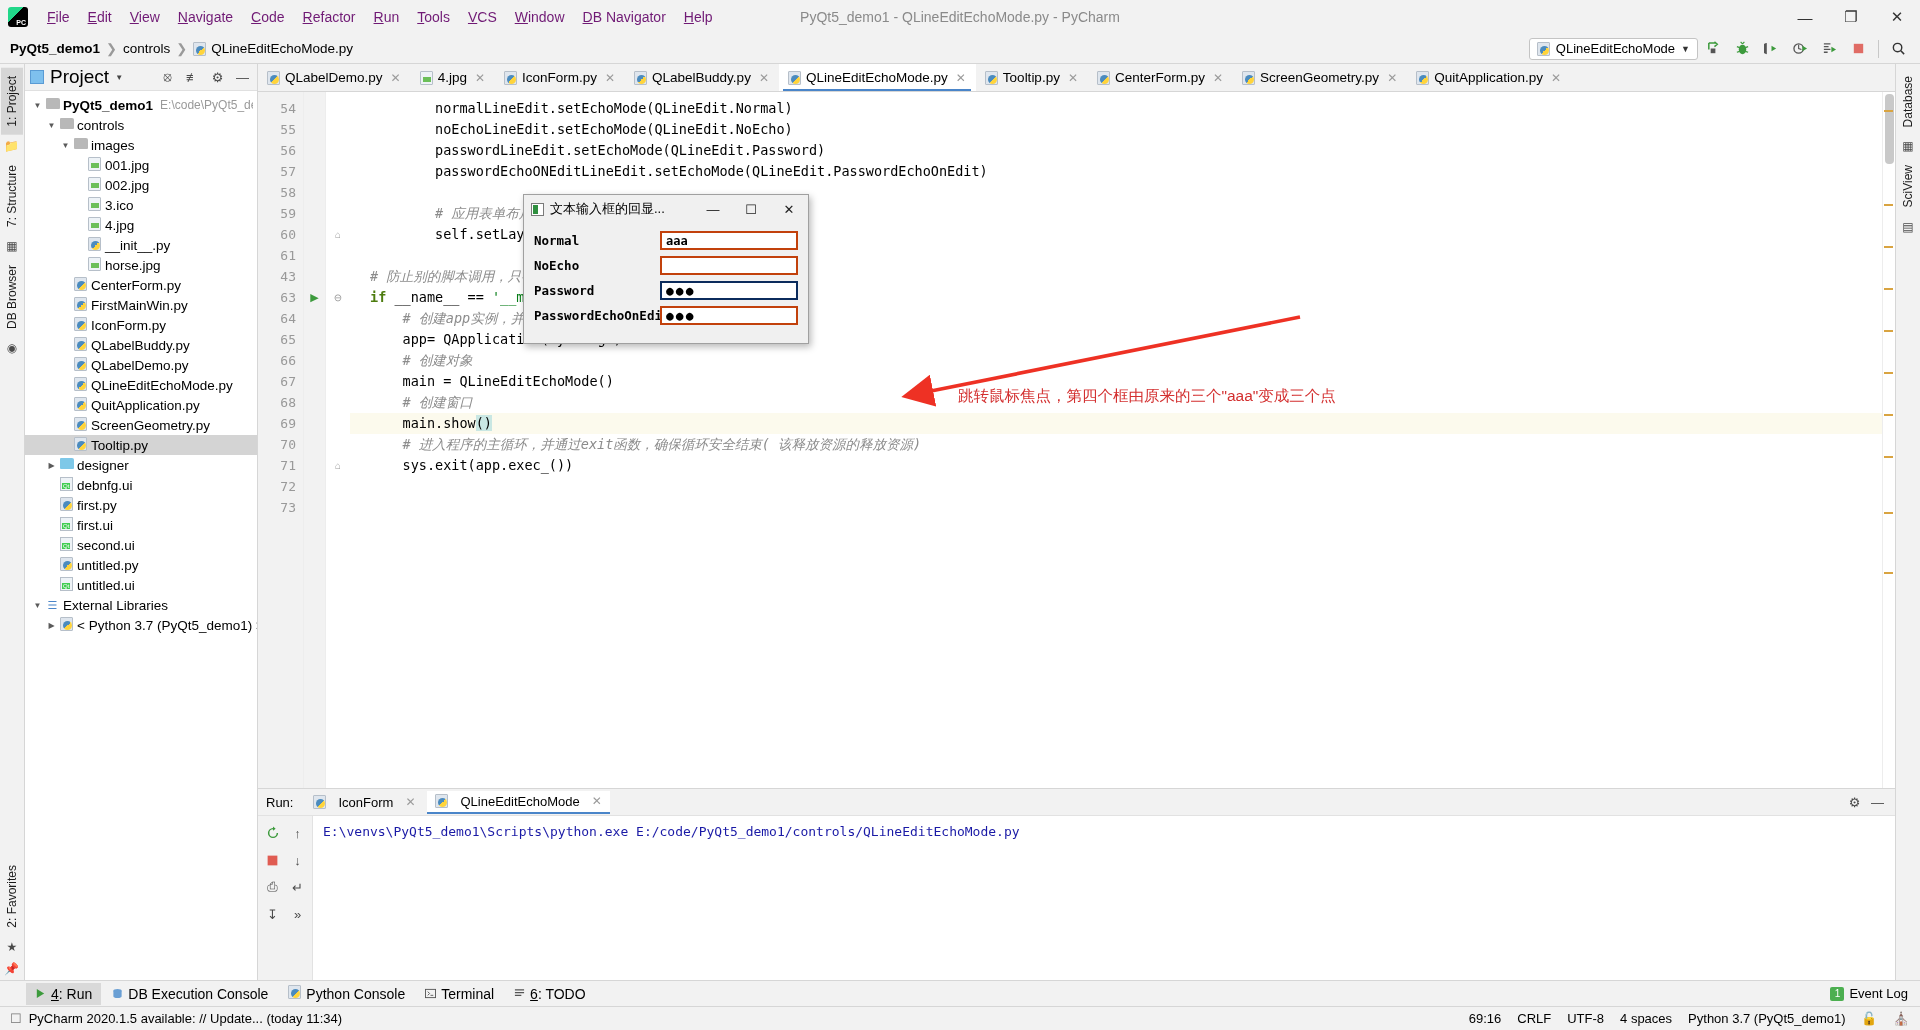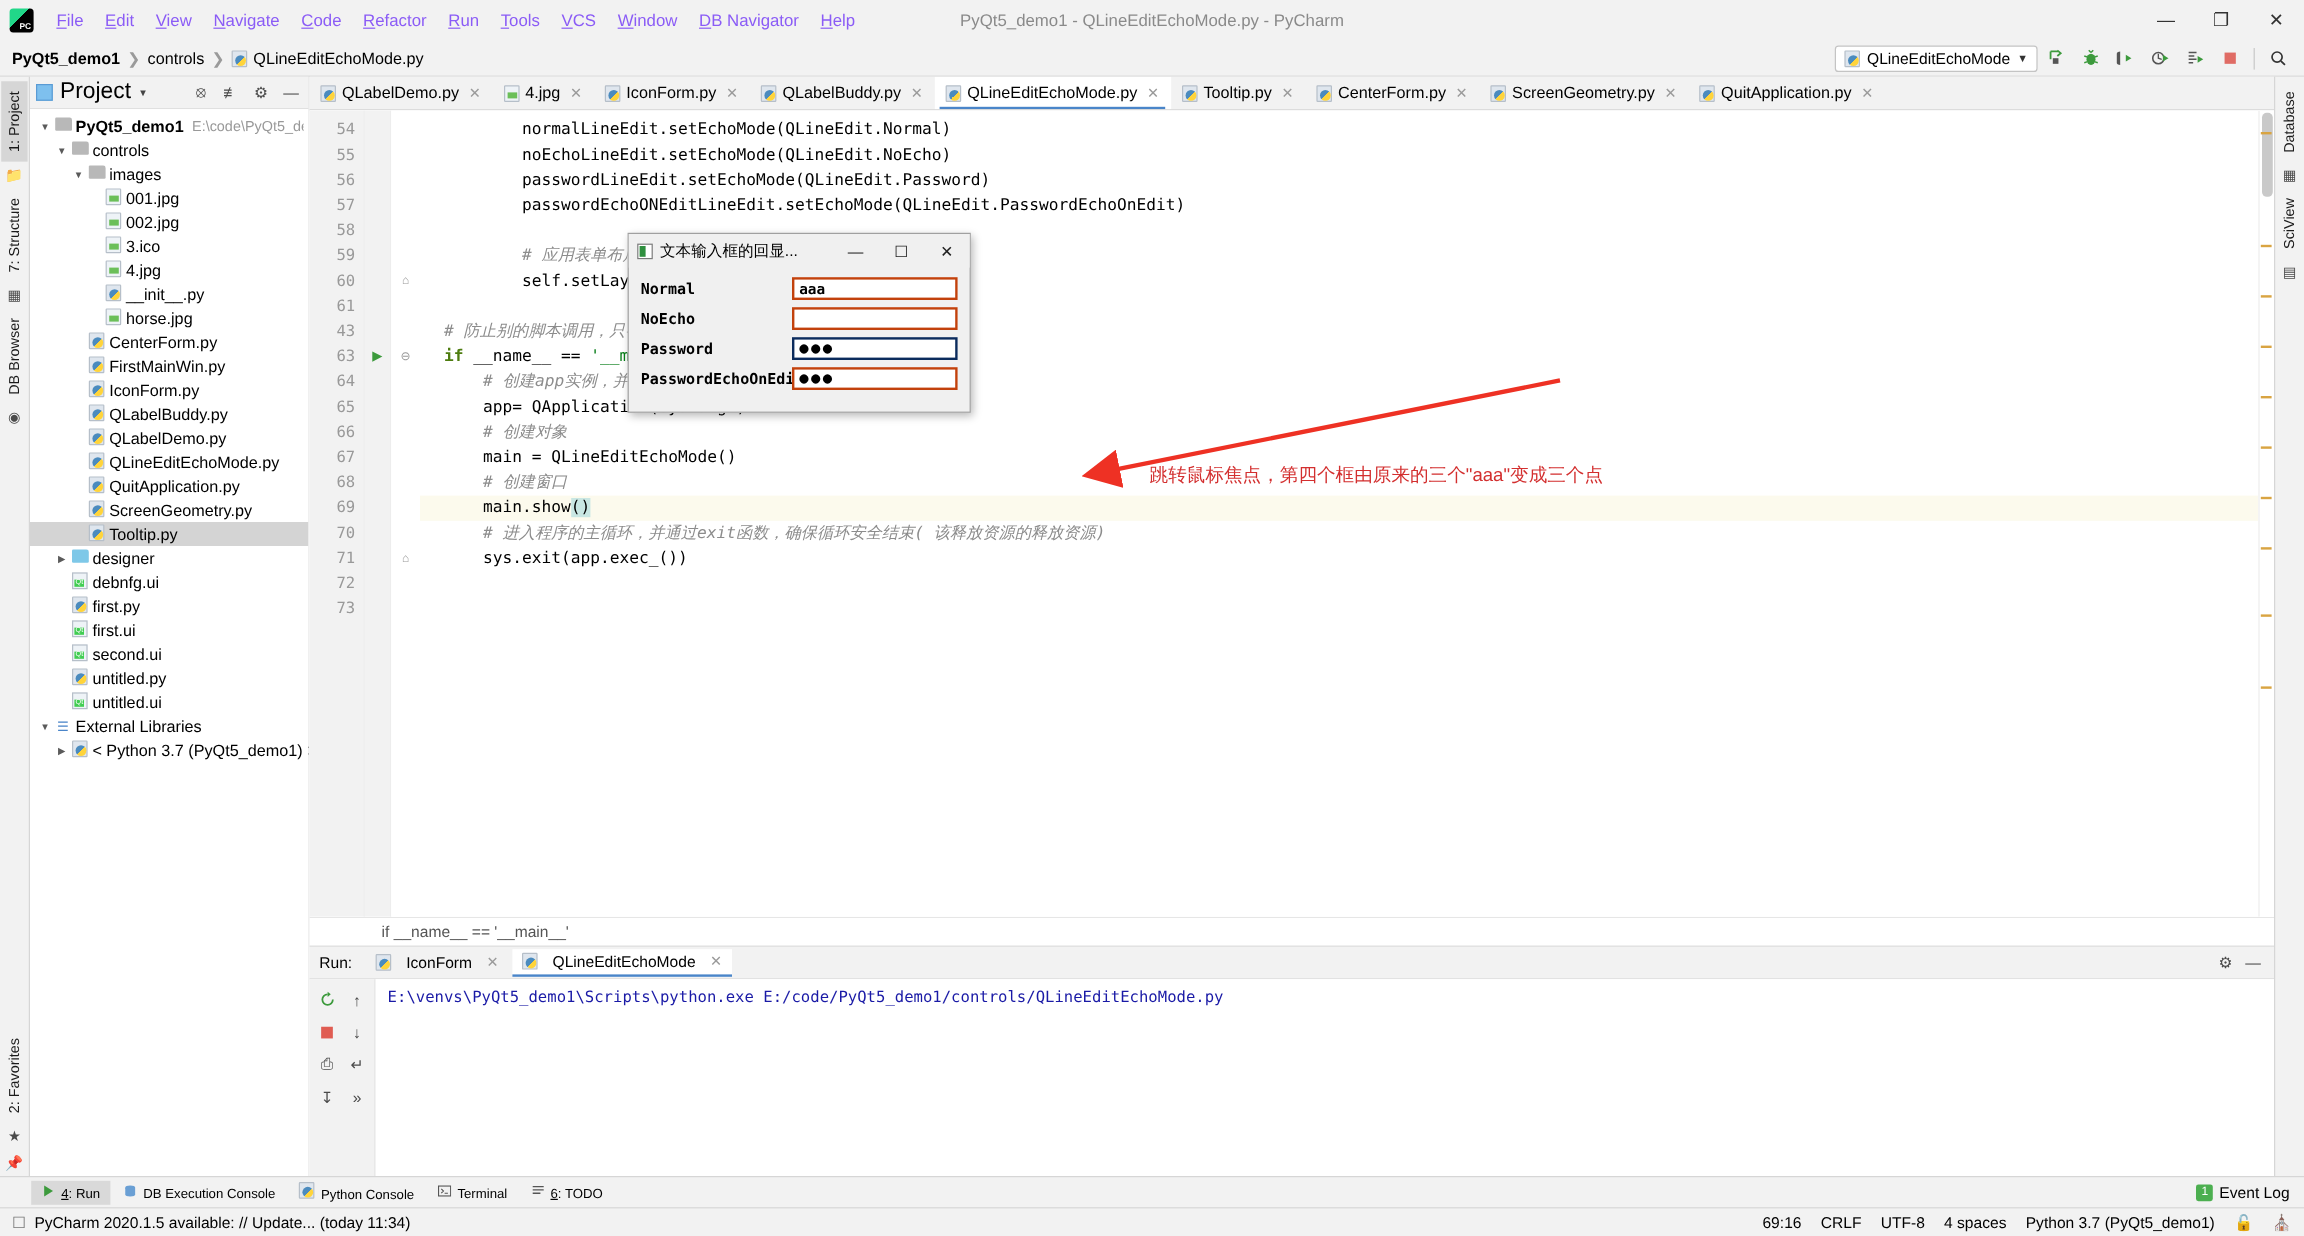--- a/index.html
+++ b/index.html
@@ -23,21 +23,21 @@
     width: 20px; height: 20px; margin-right: 10px; position: relative;
     background: linear-gradient(135deg,#21d789 0%,#21d789 40%,#000 40%,#000 100%);
     border-radius: 3px; flex: none;
   }
   .pycharm-logo::after {
     content: "PC"; position: absolute; right: 2px; bottom: 0px;
     font-size: 7px; font-weight: bold; color: #fff; line-height: 9px;
   }
   .menubar { display: flex; align-items: center; gap: 0px; }
   .menu-item {
-    padding: 4px 9px; font-size: 14px; color: #8b5cf6; cursor: default; white-space: nowrap;
+    padding: 4px 9px; font-size: 14px; color: #701a75; cursor: default; white-space: nowrap;
   }
   .menu-item u { text-decoration: underline; }
   .win-title {
     position: absolute; left: 0; right: 0; text-align: center;
     font-size: 14px; color: #8a8a8a; pointer-events: none;
   }
   .win-btns { margin-left: auto; display: flex; align-items: center; height: 34px; z-index:2; }
   .win-btn {
     width: 46px; height: 34px; display: flex; align-items: center; justify-content: center;
     font-size: 15px; color: #333;
@@ -192,21 +192,21 @@
   .console {
     flex: 1; background: #fff; padding: 8px 10px; font-family: "DejaVu Sans Mono", monospace;
     font-size: 13px; color: #1a1aa6; overflow: hidden;
   }
 
   
   .bottom-strip {
     height: 26px; min-height:26px; display: flex; align-items: center; gap: 2px;
     background: #f2f2f2; border-top: 1px solid #d6d6d6; padding-left: 26px;
   }
-  .bstrip-item { display: flex; align-items: flex-end; gap: 5px; padding: 3px 9px; font-size: 11px; }
+  .bstrip-item { display: flex; align-items: center; gap: 5px; padding: 3px 9px; font-size: 14px; }
   .bstrip-item.active { background: #d9d9d9; }
   .bstrip-item u { text-decoration: underline; }
   .bottom-strip .spacer { margin-left: auto; }
   .evlog { display: flex; align-items: center; gap: 5px; padding-right: 12px; font-size: 13px; }
   .ev-badge {
     width: 14px; height: 14px; background: #4caf50; color: #fff; border-radius: 2px;
     font-size: 10px; display: flex; align-items: center; justify-content: center;
   }
 
   
@@ -659,21 +659,20 @@
           <div class="mk" style="top:196px;"></div>
           <div class="mk" style="top:238px;"></div>
           <div class="mk" style="top:280px;"></div>
           <div class="mk" style="top:322px;"></div>
           <div class="mk" style="top:364px;"></div>
           <div class="mk" style="top:420px;"></div>
           <div class="mk" style="top:480px;"></div>
         </div>
       </div>
 
-      <div class="editor-crumb">if __name__ == '__main__'</div>
 
       <div class="run-panel">
         <div class="run-head">
           <span class="run-label">Run:</span>
           <div class="rtab">
             <span class="pyicon"></span>
             <span>IconForm</span>
             <span class="x">✕</span>
           </div>
           <div class="rtab active">

